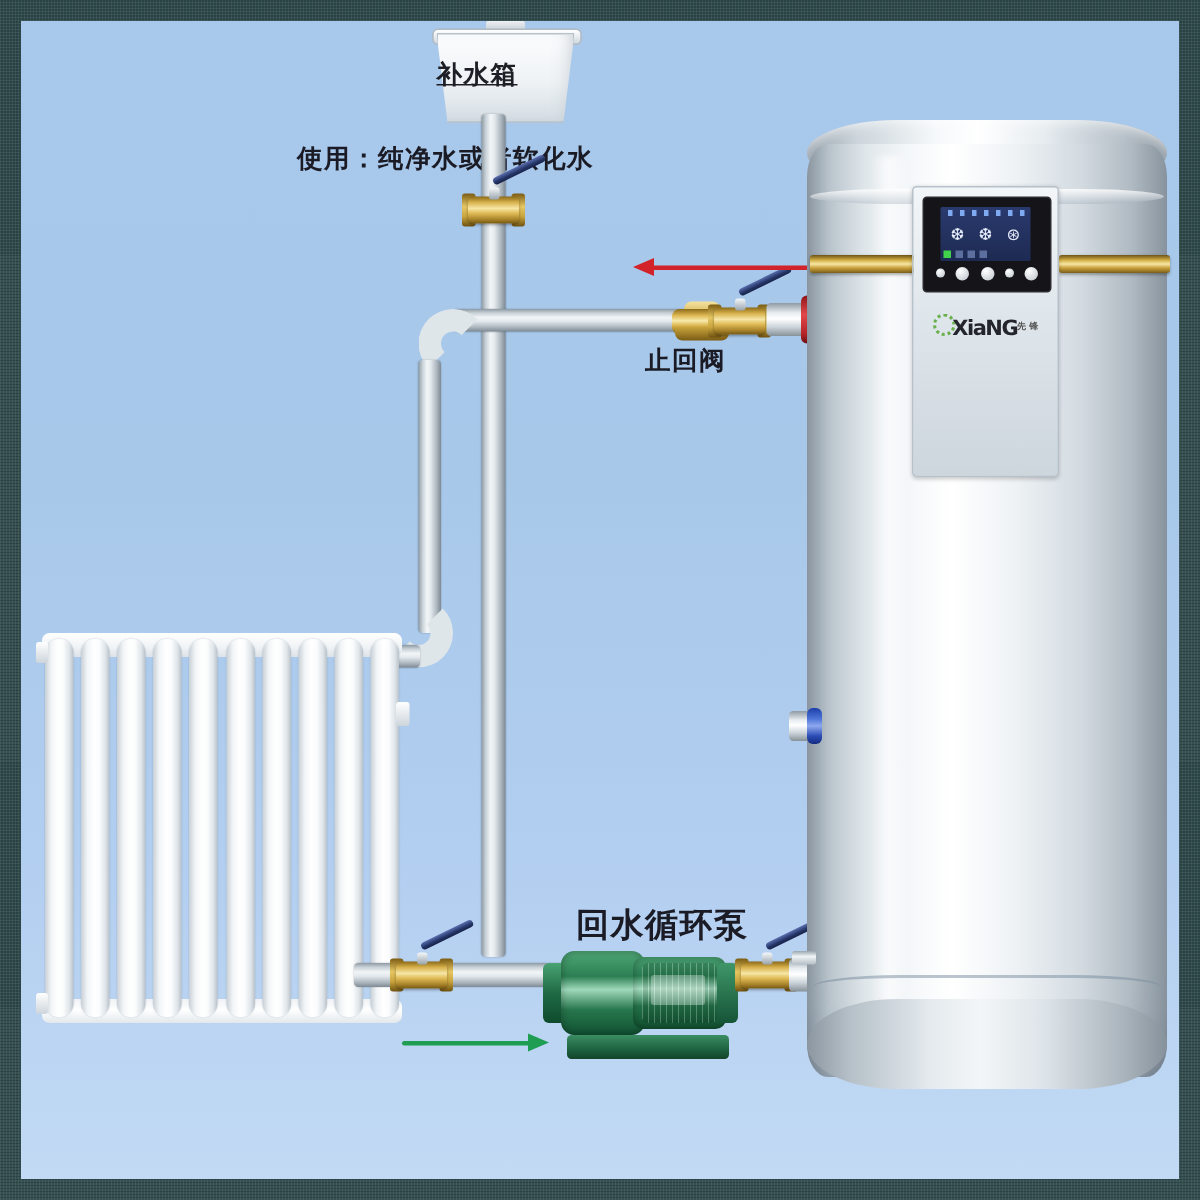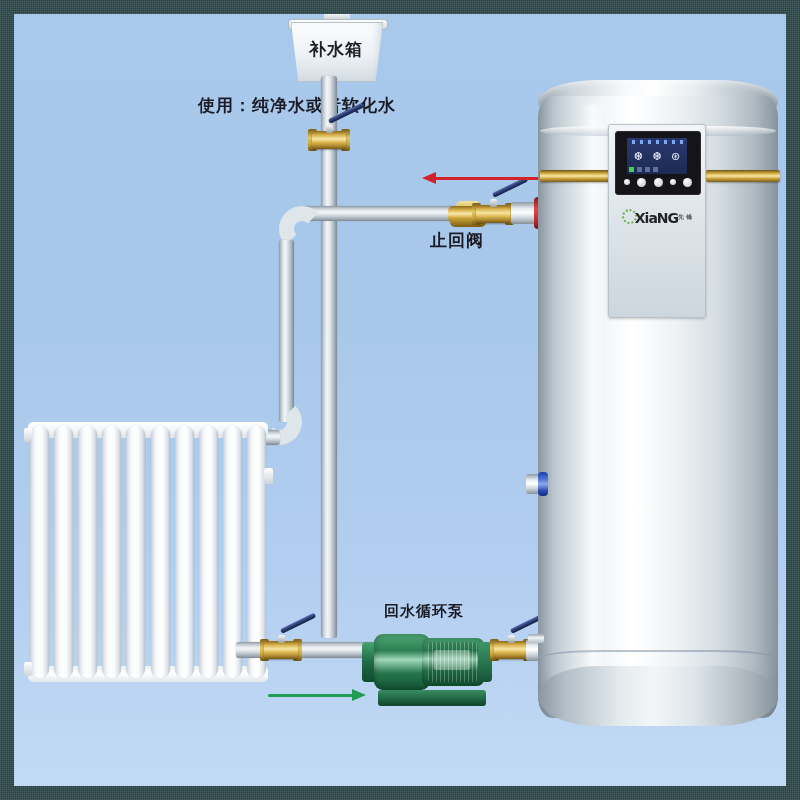--- a/index.html
+++ b/index.html
@@ -96,22 +96,22 @@
   #mwtank .box{position:absolute;inset:0;
      background:linear-gradient(180deg,#fcfdfe 0%,#eef2f5 55%,#d5dde3 100%);
      border:1px solid #b8c2ca;
      clip-path:polygon(0 0,100% 0,92% 100%,8% 100%);
      box-shadow:inset -8px 0 14px -10px rgba(90,110,130,.5);}
   #mwtank .rim{position:absolute;left:-3px;top:-3px;width:98px;height:9px;
      border-radius:4px;
      background:linear-gradient(180deg,#ffffff,#cfd8de);border:1px solid #b0bac2;}
   #mwtank .cap{position:absolute;left:33px;top:-9px;width:26px;height:8px;
      border-radius:3px 3px 0 0;background:linear-gradient(180deg,#f2f5f7,#c3ccd3);}
-  #mwtank .txt{position:absolute;left:0;right:2px;top:16px;text-align:center;
-     font-size:17px;font-weight:700;color:#1e1e26;letter-spacing:1px;}
+  #mwtank .txt{position:absolute;left:0;right:2px;top:16px;
+     font-size:17px;font-weight:700;color:#1e1e26;letter-spacing:1px;text-decoration:underline;}
 
   
   #rad{position:absolute;left:14px;top:408px;width:240px;height:260px;}
   #rad .hdr{position:absolute;left:0;right:0;top:0;height:16px;border-radius:5px;
      background:linear-gradient(180deg,#ffffff,#f0f3f6 60%,#dde3e8);}
   #rad .ftr{position:absolute;left:0;right:0;bottom:0;height:16px;border-radius:5px;
      background:linear-gradient(180deg,#eff2f5,#ffffff 45%,#e2e8ec);}
   #rad .fins{position:absolute;left:2px;right:2px;top:4px;bottom:4px;
      display:flex;justify-content:space-between;}
   #rad .fin{width:19px;border-radius:9px;
@@ -286,21 +286,21 @@
     <div id="pump">
       <div class="flange"></div>
       <div class="casing"></div>
       <div class="motor"></div>
       <div class="fins"></div>
       <div class="plate"></div>
       <div class="endcap"></div>
       <div class="base"></div>
     </div>
 
-    <div class="lbl" style="left:370px;top:588px;font-size:15px;">回水循环泵</div>
+    <div class="lbl" style="left:370px;top:588px;font-size:22px;">回水循环泵</div>
 
     <div class="bvalve" style="left:480px;top:622px;">
       <div class="nutL"></div>
       <div class="nutR"></div>
       <div class="body"></div>
       <div class="stem"></div>
       <div class="lever"></div>
     </div>
     <div class="union" style="left:512px;top:625px;width:22px;"></div>
     <div class="bluenut" style="left:528px;top:620px;width:11px;height:32px;"></div>

